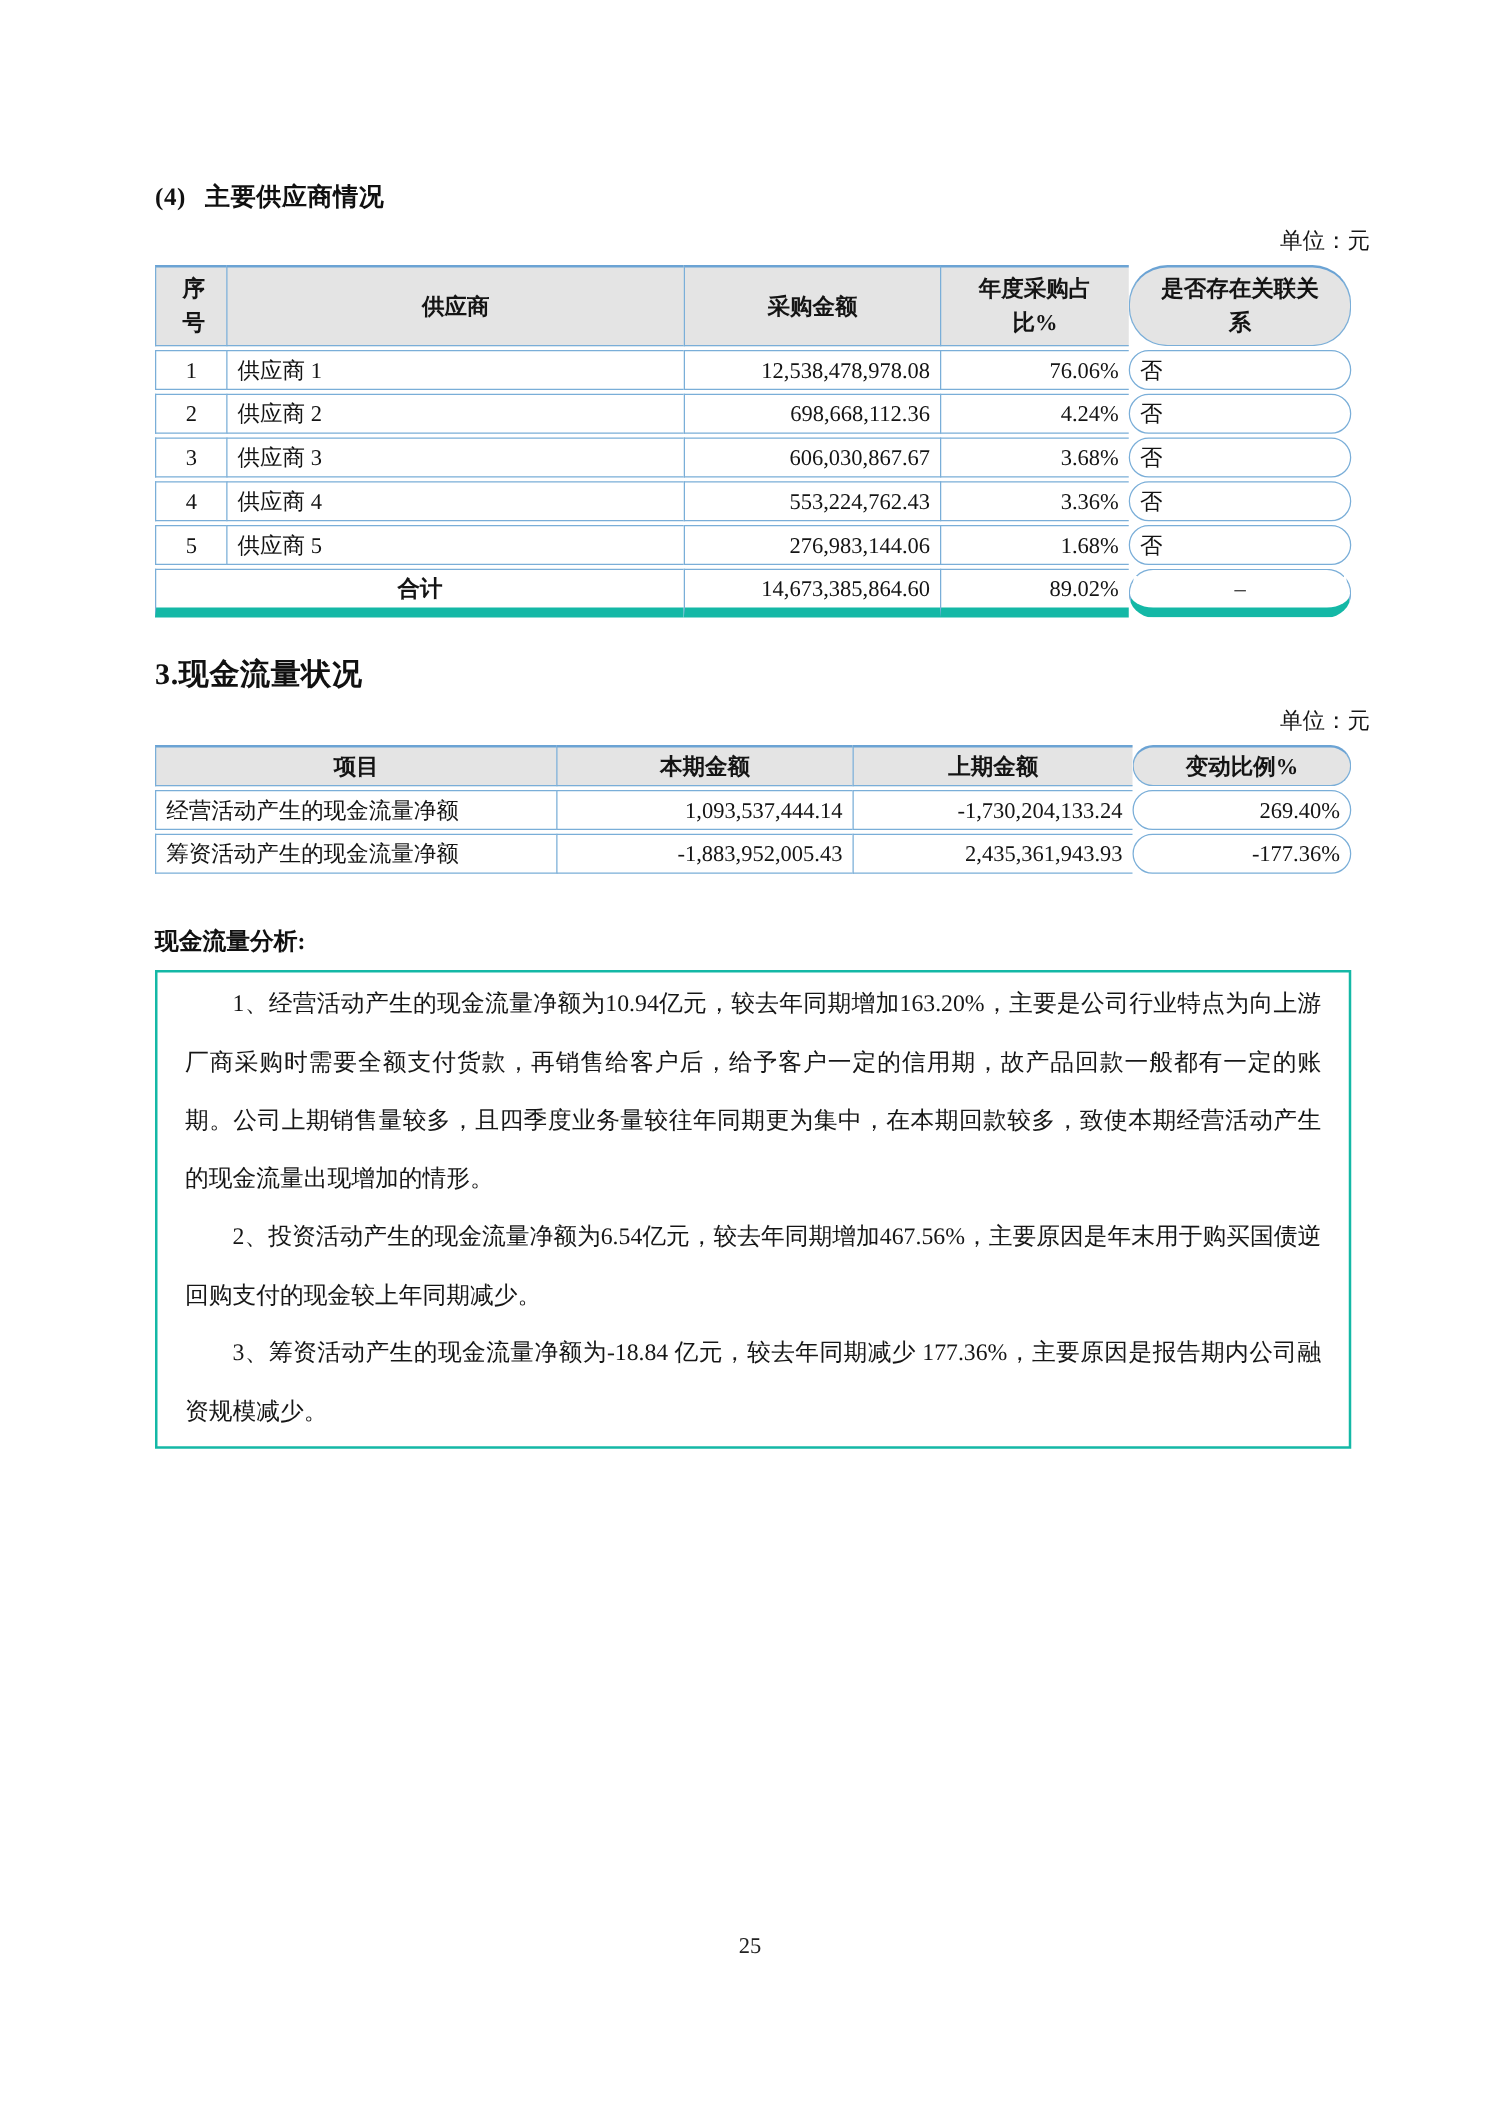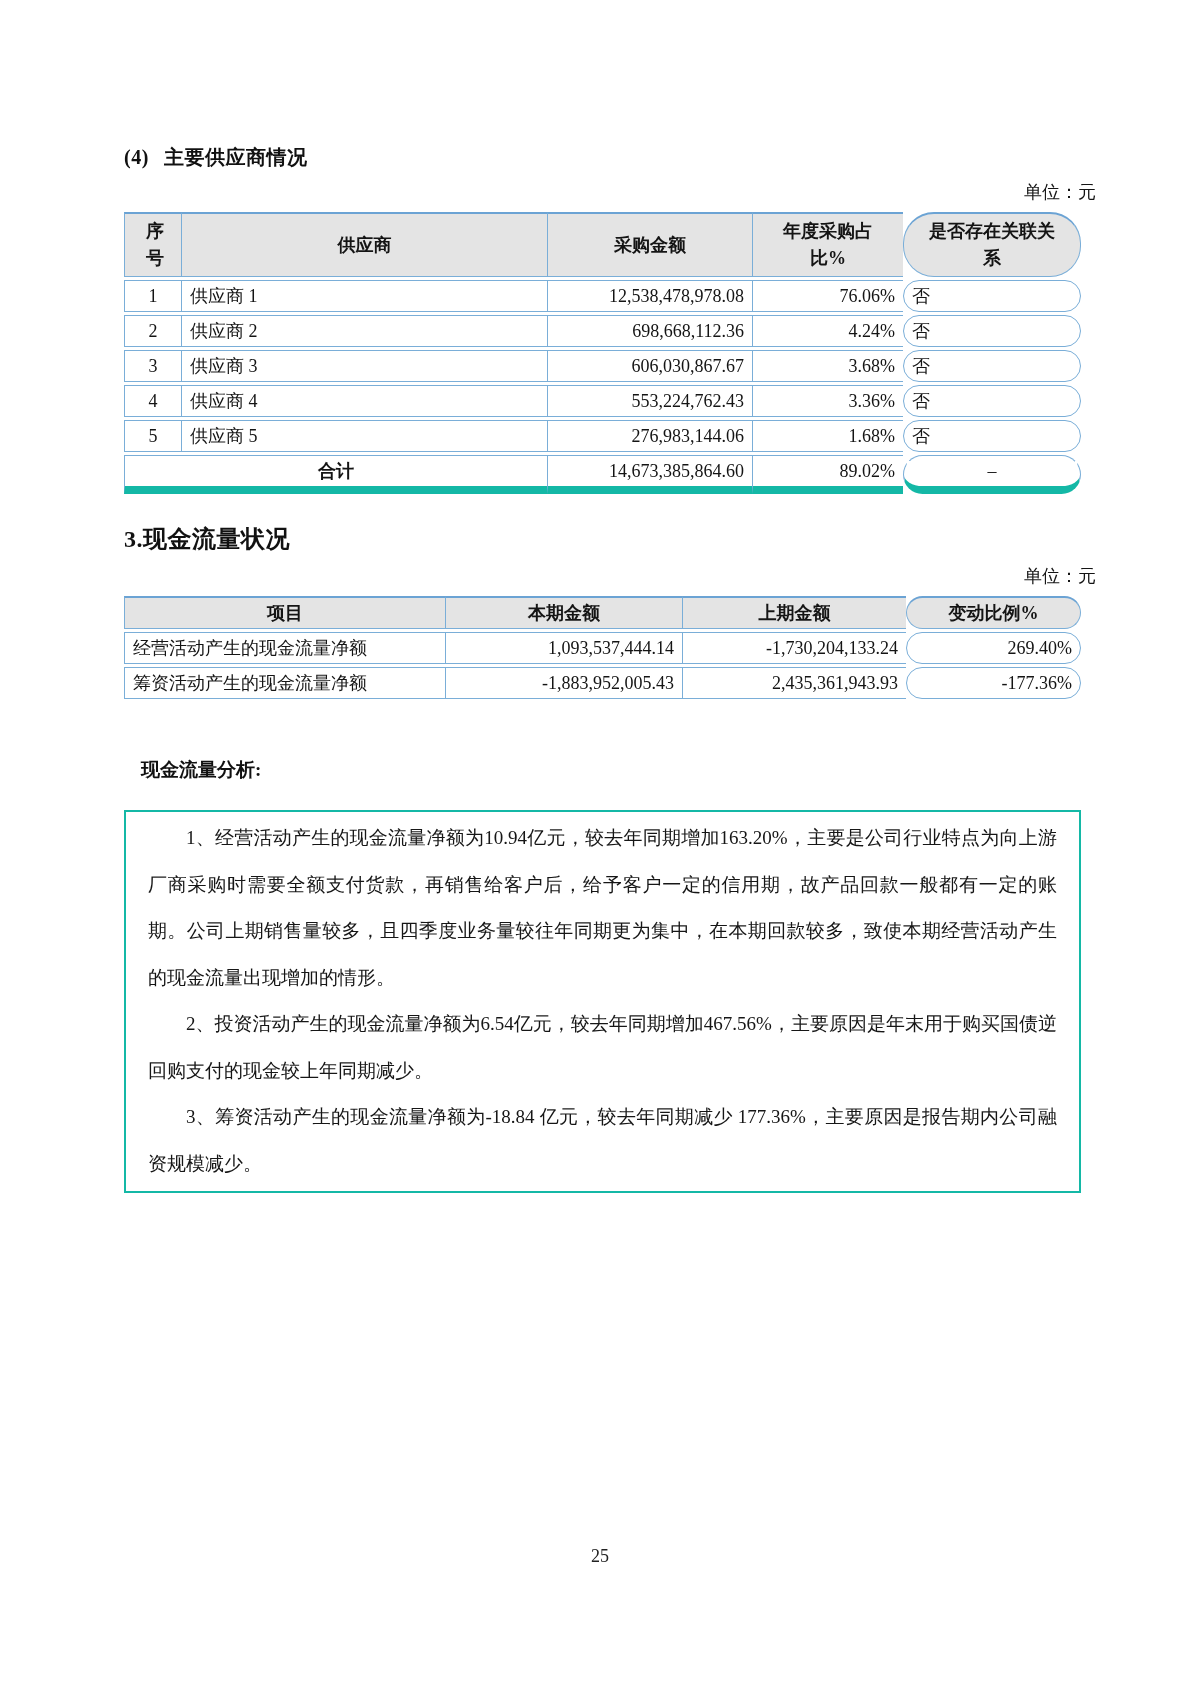--- a/index.html
+++ b/index.html
@@ -101,21 +101,21 @@
   }
   .wrap-xnarrow{
     display:inline-block;
     max-width:22px;
     line-height:27px;
     vertical-align:middle;
     text-align:right;
   }
   .total-label{font-weight:bold;}
   .analysis-title{
-    margin:17px;
+    margin:0;
     padding-top:38px;
     padding-bottom:10px;
     font-size:19px;
     font-weight:bold;
     color:#111;
   }
   .analysis-box{
     border:2px solid #14b8a6;
     padding:3px 22px 4px 22px;
     font-size:19px;

